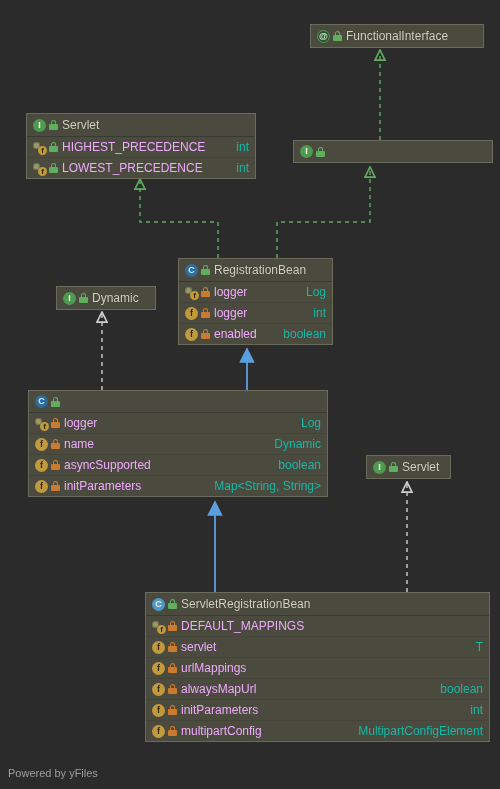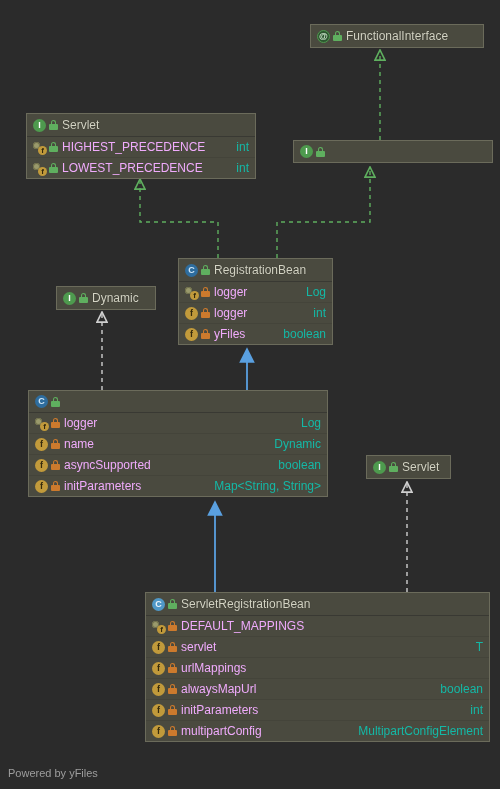--- a/index.html
+++ b/index.html
@@ -248,21 +248,21 @@
     </div>
     <div class="row">
       <span class="ico ico-circle ico-f-yellow">f</span>
       <span class="lock lock-orange"></span>
       <span class="name">logger</span>
       <span class="type">int</span>
     </div>
     <div class="row">
       <span class="ico ico-circle ico-f-yellow">f</span>
       <span class="lock lock-orange"></span>
-      <span class="name">yFiles</span>
+      <span class="name">enabled</span>
       <span class="type">boolean</span>
     </div>
   </div>
 
   <div class="cls" style="left:56px; top:286px; width:100px;">
     <div class="cls-head cls-head-only">
       <span class="ico ico-circle ico-i-green">I</span>
       <span class="lock lock-green lockico"></span>
       <span class="cls-title">Dynamic</span>
     </div>

